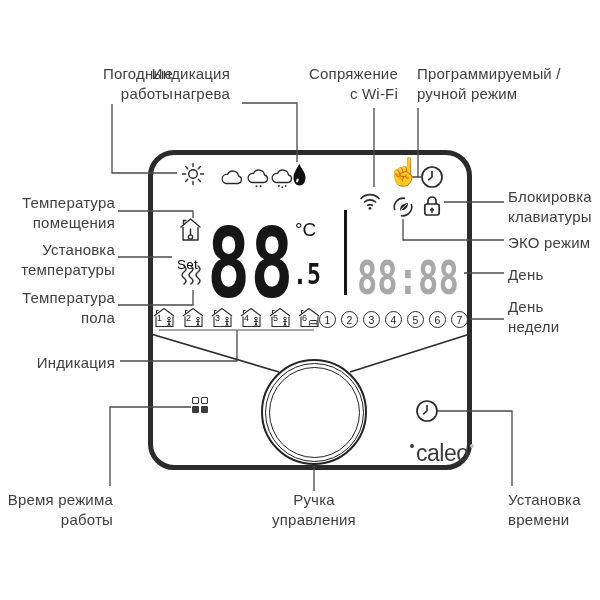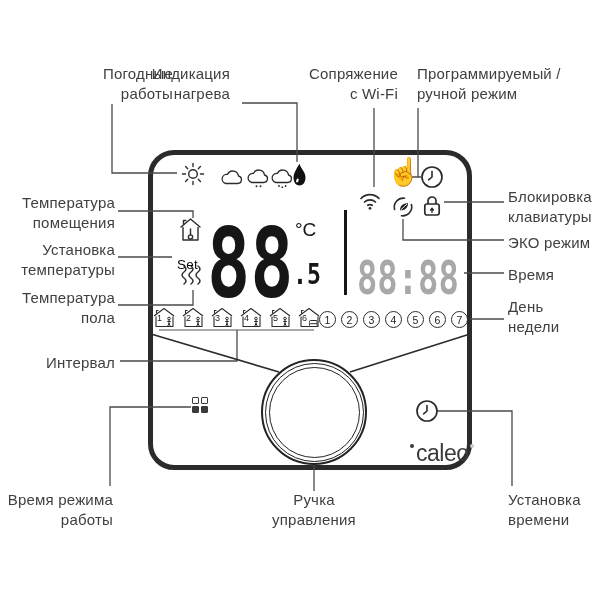--- a/index.html
+++ b/index.html
@@ -271,22 +271,22 @@
     <span class="deg light"></span>
   </div>
 
   <div class="lbl r" style="left:78px;top:64px;width:95px">Погодные работы</div>
   <div class="lbl r" style="left:135px;top:64px;width:95px">Индикация нагрева</div>
   <div class="lbl r" style="left:298px;top:64px;width:100px">Сопряжение с Wi-Fi</div>
   <div class="lbl" style="left:417px;top:64px;width:152px">Программируемый / ручной режим</div>
   <div class="lbl r" style="left:5px;top:193px;width:110px">Температура помещения</div>
   <div class="lbl r" style="left:5px;top:240px;width:110px">Установка температуры</div>
   <div class="lbl r" style="left:5px;top:288px;width:110px">Температура пола</div>
-  <div class="lbl r" style="left:25px;top:353px;width:90px">Интервал</div>
+  <div class="lbl r" style="left:25px;top:353px;width:90px">Индикация</div>
   <div class="lbl" style="left:508px;top:187px;width:100px">Блокировка клавиатуры</div>
   <div class="lbl nowrap" style="left:508px;top:233px">ЭКО режим</div>
-  <div class="lbl" style="left:508px;top:265px">Время</div>
+  <div class="lbl" style="left:508px;top:265px">День</div>
   <div class="lbl" style="left:508px;top:297px;width:70px">День недели</div>
   <div class="lbl r" style="left:0;top:490px;width:113px">Время режима работы</div>
   <div class="lbl c" style="left:259px;top:490px;width:110px">Ручка управления</div>
   <div class="lbl" style="left:508px;top:490px;width:90px">Установка времени</div>
 
 </div>
 
 </body></html>

